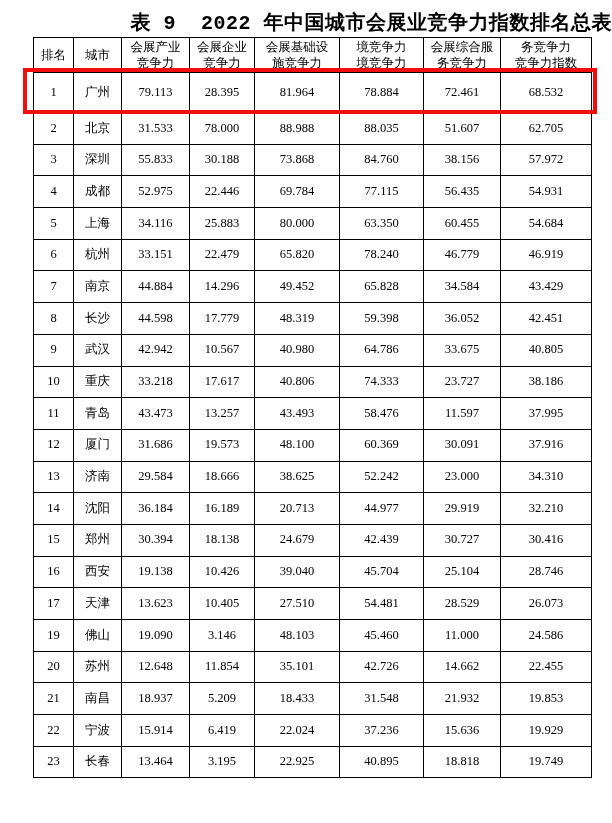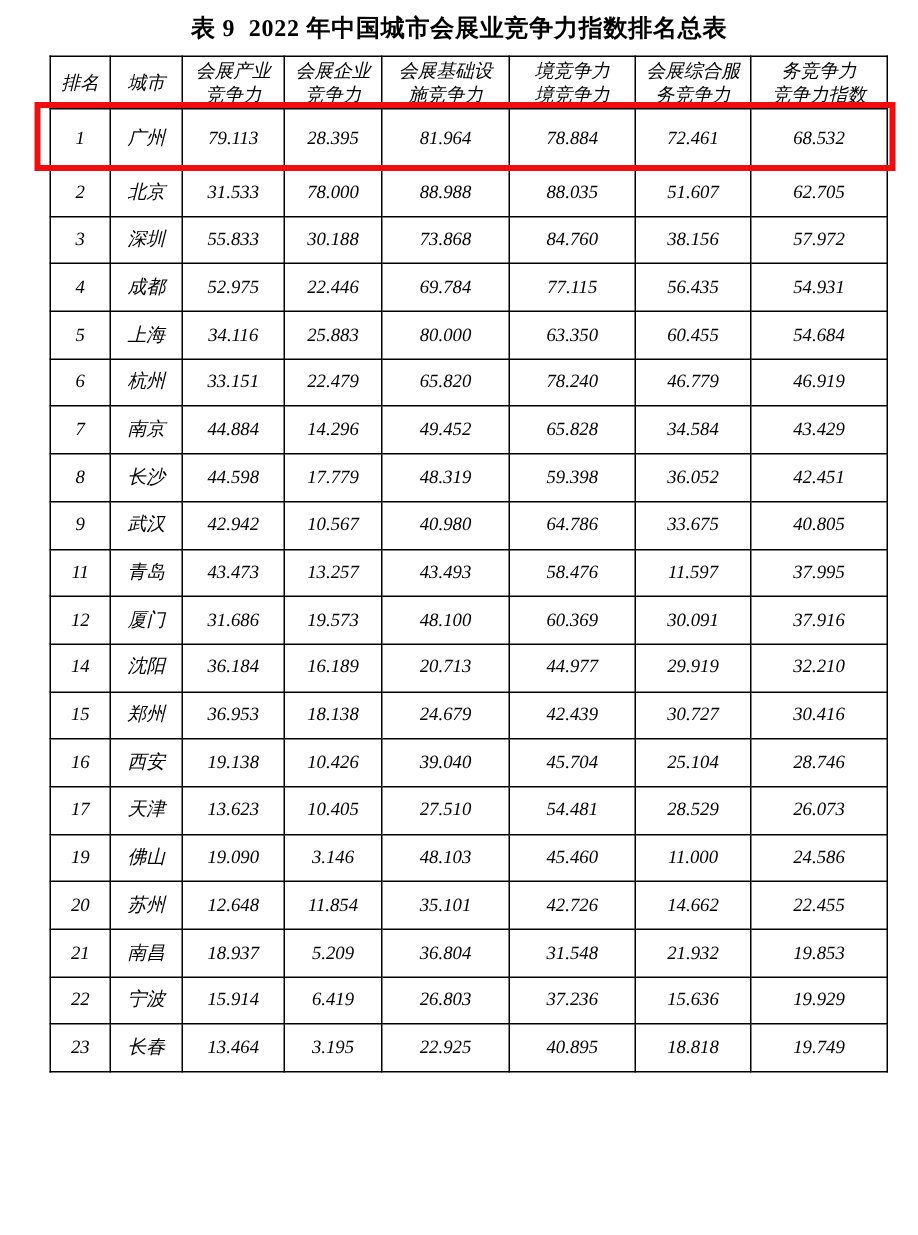--- a/index.html
+++ b/index.html
@@ -13,38 +13,38 @@
     position: relative;
     font-family: "Liberation Serif", "DejaVu Serif", serif;
     color: #000000;
     overflow: hidden;
   }
   .doc-title {
     position: absolute;
     top: 9px;
     left: 0;
     width: 100%;
-    text-align: center;
-    font-size: 16px;
+    text-align: right;
+    font-size: 20px;
     font-weight: bold;
     letter-spacing: 0.5px;
     white-space: pre;
+    font-family: Liberation Mono, monospace;
   }
   .table-wrap {
     position: absolute;
     left: 33px;
     top: 37px;
     width: 558px;
   }
   table.rank-table {
     border-collapse: collapse;
     table-layout: fixed;
     width: 558px;
     border: 1.5px solid #000000;
-    font-style: italic;
   }
   table.rank-table th,
   table.rank-table td {
     border: 1px solid #000000;
     text-align: center;
     vertical-align: middle;
     padding: 0;
     font-size: 12.5px;
     font-weight: normal;
     line-height: 1.25;
@@ -211,53 +211,73 @@
           <td>9</td>
           <td>武汉</td>
           <td>42.942</td>
           <td>10.567</td>
           <td>40.980</td>
           <td>64.786</td>
           <td>33.675</td>
           <td class="bold">40.805</td>
         </tr>
         <tr>
+          <td>10</td>
+          <td>重庆</td>
+          <td>33.218</td>
+          <td>17.617</td>
+          <td>40.806</td>
+          <td>74.333</td>
+          <td>23.727</td>
+          <td class="bold">38.186</td>
+        </tr>
+        <tr>
           <td>11</td>
           <td>青岛</td>
           <td>43.473</td>
           <td>13.257</td>
           <td>43.493</td>
           <td>58.476</td>
           <td>11.597</td>
           <td class="bold">37.995</td>
         </tr>
         <tr>
           <td>12</td>
           <td>厦门</td>
           <td>31.686</td>
           <td>19.573</td>
           <td>48.100</td>
           <td>60.369</td>
           <td>30.091</td>
           <td class="bold">37.916</td>
         </tr>
         <tr>
+          <td>13</td>
+          <td>济南</td>
+          <td>29.584</td>
+          <td>18.666</td>
+          <td>38.625</td>
+          <td>52.242</td>
+          <td>23.000</td>
+          <td class="bold">34.310</td>
+        </tr>
+        <tr>
           <td>14</td>
           <td>沈阳</td>
           <td>36.184</td>
           <td>16.189</td>
           <td>20.713</td>
           <td>44.977</td>
           <td>29.919</td>
           <td class="bold">32.210</td>
         </tr>
         <tr>
           <td>15</td>
           <td>郑州</td>
-          <td>36.953</td>
+          <td>30.394</td>
           <td>18.138</td>
           <td>24.679</td>
           <td>42.439</td>
           <td>30.727</td>
           <td class="bold">30.416</td>
         </tr>
         <tr>
           <td>16</td>
           <td>西安</td>
           <td>19.138</td>
@@ -295,31 +315,31 @@
           <td>35.101</td>
           <td>42.726</td>
           <td>14.662</td>
           <td class="bold">22.455</td>
         </tr>
         <tr>
           <td>21</td>
           <td>南昌</td>
           <td>18.937</td>
           <td>5.209</td>
-          <td>36.804</td>
+          <td>18.433</td>
           <td>31.548</td>
           <td>21.932</td>
           <td class="bold">19.853</td>
         </tr>
         <tr>
           <td>22</td>
           <td>宁波</td>
           <td>15.914</td>
           <td>6.419</td>
-          <td>26.803</td>
+          <td>22.024</td>
           <td>37.236</td>
           <td>15.636</td>
           <td class="bold">19.929</td>
         </tr>
         <tr>
           <td>23</td>
           <td>长春</td>
           <td>13.464</td>
           <td>3.195</td>
           <td>22.925</td>

